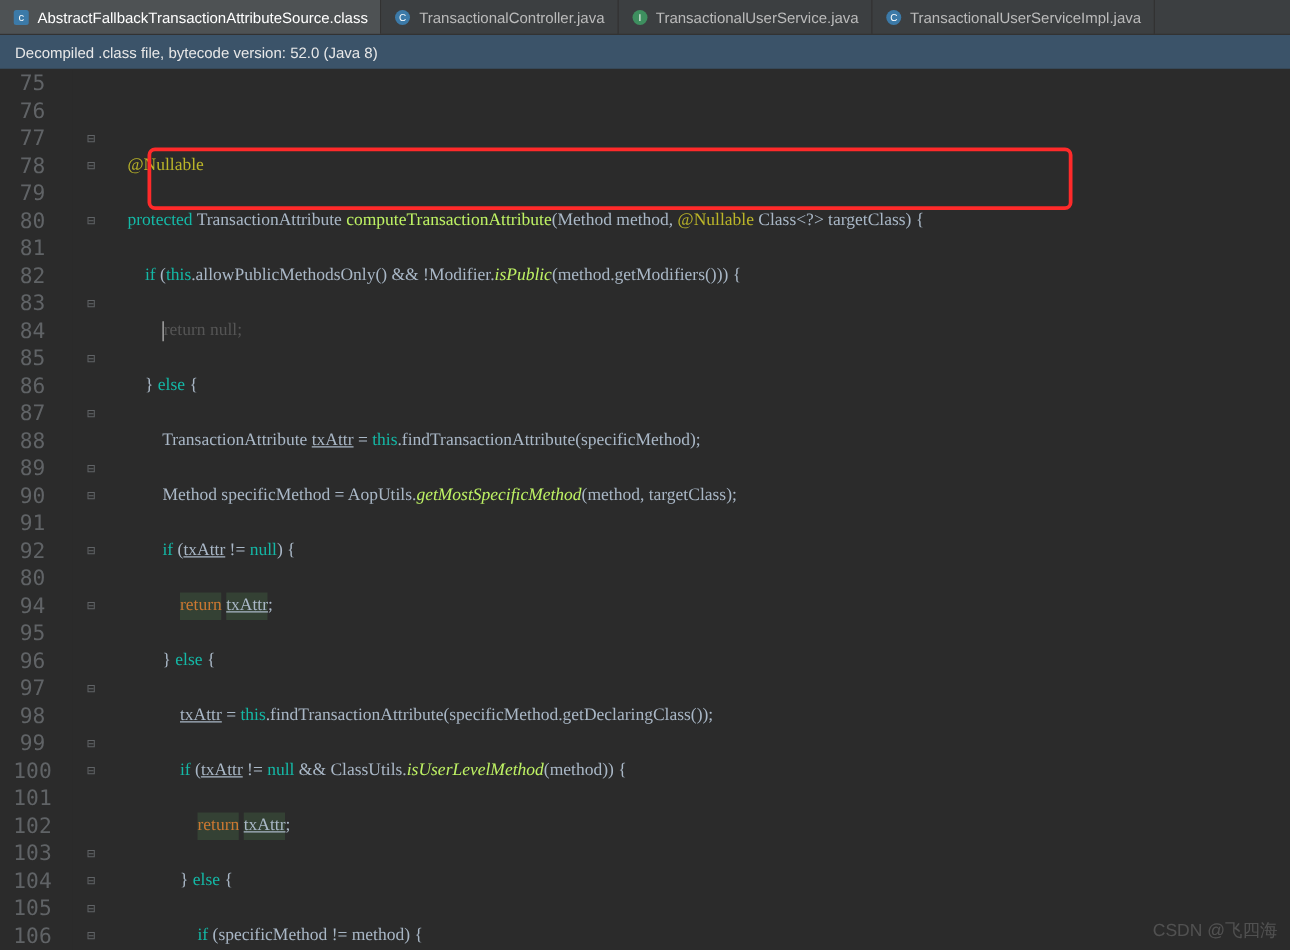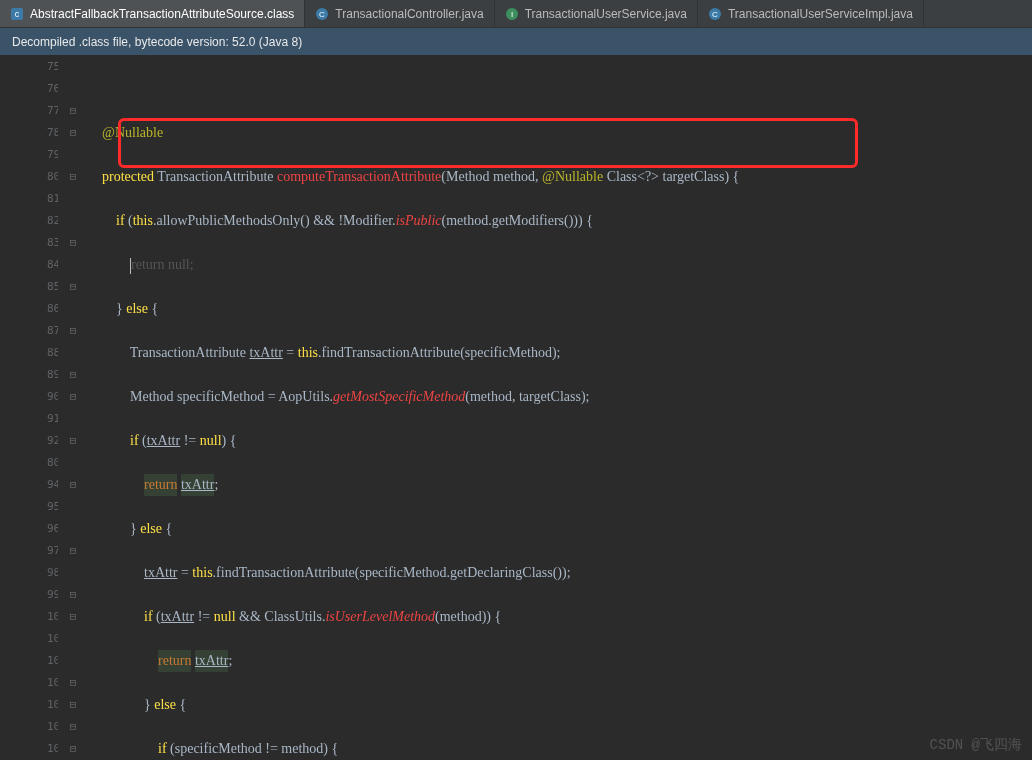--- a/index.html
+++ b/index.html
@@ -54,28 +54,27 @@
   }
   .editor {
     display: flex;
     height: calc(100% - 56px);
     background: #2b2b2b;
     position: relative;
   }
   .gutter {
     width: 58px;
     background: #2b2b2b;
-    text-align: left;
+    text-align: center;
     color: #606366;
-    font-size: 11px;
+    font-size: 17px;
     line-height: 22px;
     padding-right: 6px;
     padding-top: 0;
     user-select: none;
-    padding-left: 47px;
   }
   .gutter .ln { height: 22px; }
   .foldcol {
     width: 30px;
     background: #2b2b2b;
     line-height: 22px;
     font-size: 11px;
     color: #606366;
     padding-top: 0;
     user-select: none;
@@ -83,41 +82,41 @@
   .foldcol .fc { height: 22px; display:flex; align-items:center; justify-content:center; }
   .code {
     flex: 1;
     line-height: 22px;
     white-space: pre;
     font-size: 14px;
     padding-top: 0;
     position: relative;
   }
   .code .line { height: 22px; font-family: Liberation Serif, serif; }
-  .kw { color: #fde047; }
+  .kw { color: #14b8a6; }
   .ann { color: #bbb529; }
   .typ { color: #a9b7c6; }
-  .mth { color: #ef4444; }
+  .mth { color: #bef264; }
   .uline { text-decoration: underline; text-decoration-color: #a9b7c6; }
   .hl-return-kw { background:#344134; color:#cc7832; display:inline-block; }
   .hl-return-var { background:#344134; color:#a9b7c6; text-decoration:underline; display:inline-block; }
   .dim { color:#555; }
   
   .red-box {
     position: absolute;
     border: 3px solid #ff2a2a;
     border-radius: 6px;
     pointer-events: none;
   }
   .watermark {
     position: absolute;
     right: 10px;
     bottom: 6px;
     color: rgba(255,255,255,0.18);
-    font-family: Liberation Mono, monospace;
+    font-family: Liberation Sans, sans-serif;
     font-size: 14px;
     pointer-events: none;
   }
   .caret-line {
     position:absolute;
     left:0; right:0;
     height:22px;
     background: rgba(60,63,65,0.7);
     z-index:-1;
   }

